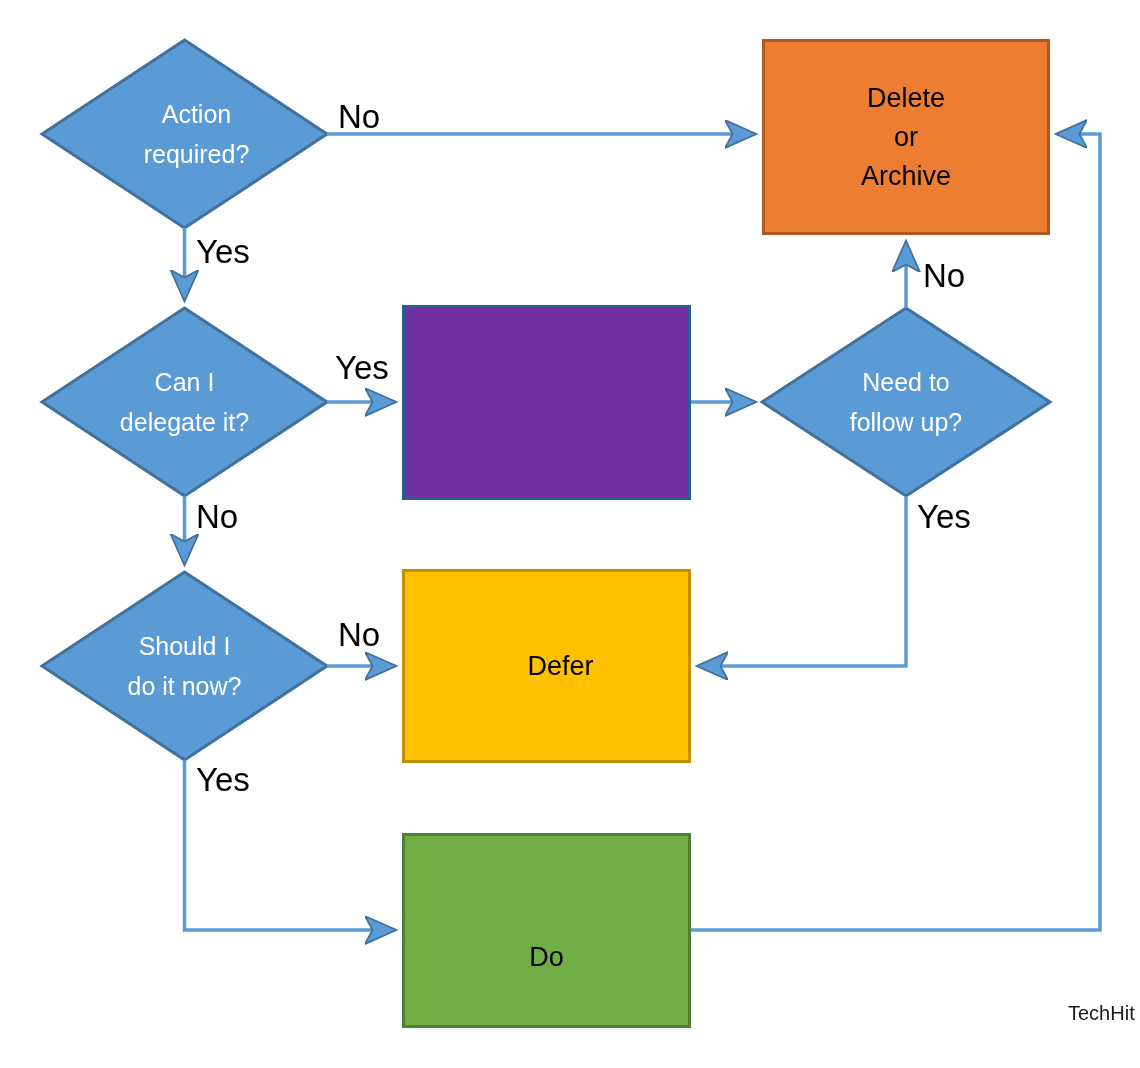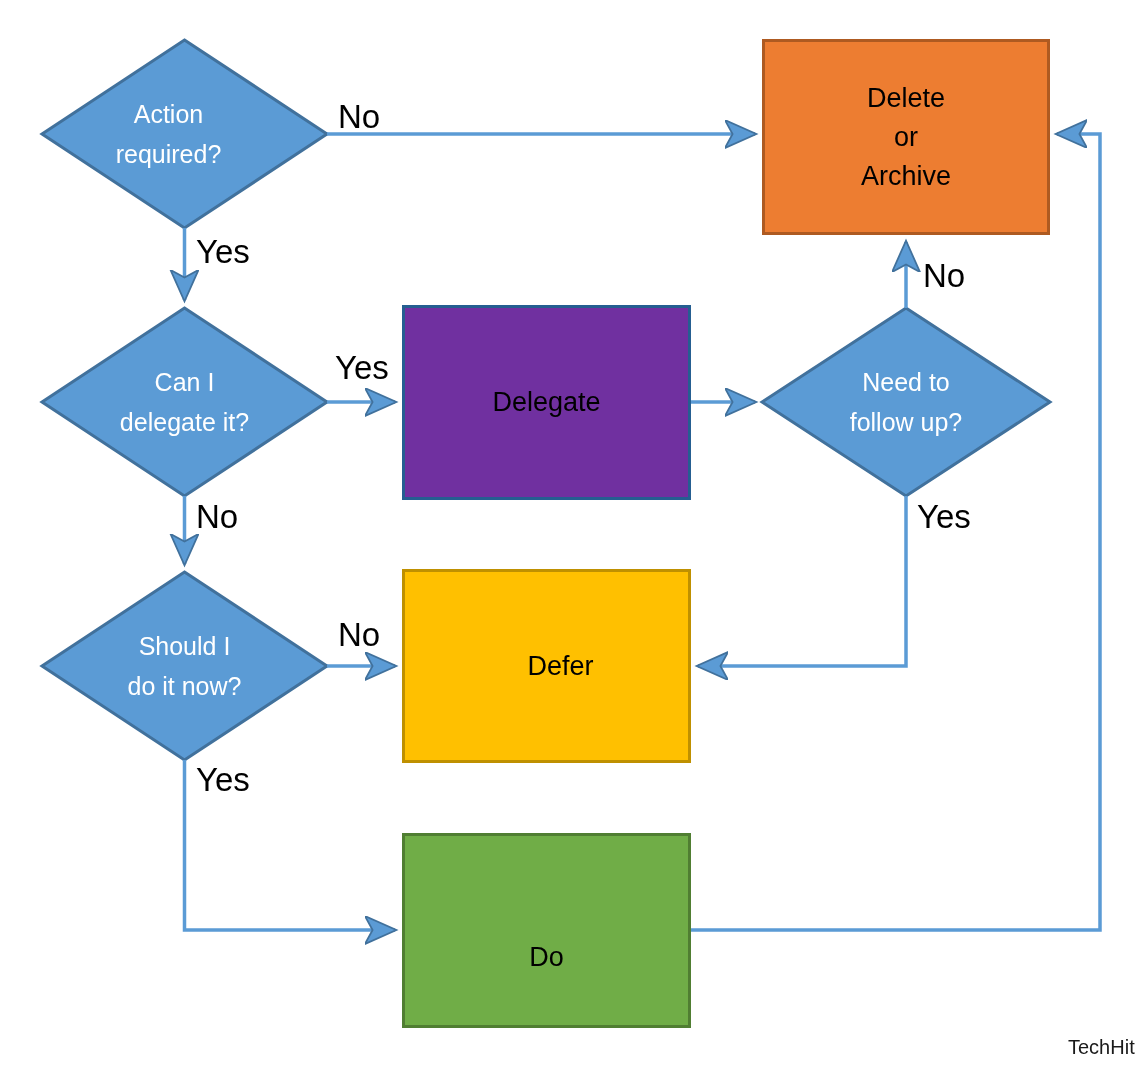--- a/index.html
+++ b/index.html
@@ -108,37 +108,36 @@
       <path d="M906,496 L906,666 L698,666" marker-end="url(#arrow)"></path>
 
       <path d="M327,666 L395,666" marker-end="url(#arrow)"></path>
 
       <path d="M184.5,760 L184.5,930 L395,930" marker-end="url(#arrow)"></path>
 
       <path d="M691,930 L1100,930 L1100,134 L1057,134" marker-end="url(#arrow)"></path>
     </g>
   </svg>
 
-  <div class="node-label decision-label" style="left:26px; top:40px; width:285px; height:188px;">Action
+  <div class="node-label decision-label" style="left:54px; top:40px; width:285px; height:188px;">Action
 required?</div>
 
   <div class="node-label decision-label" style="left:42px; top:572px; width:285px; height:188px;">Should I
 do it now?</div>
 
   <div class="node-label decision-label" style="left:42px; top:308px; width:285px; height:188px;">Can I
 delegate it?</div>
 
   <div class="node-label decision-label" style="left:762px; top:308px; width:288px; height:188px;">Need to
 follow up?</div>
 
   <div class="node-label" style="left:762px; top:39px; width:288px; height:196px;">Delete
 or
 Archive</div>
 
-  <div class="node-label" style="left:402px; top:305px; width:289px; height:195px;">Delegate</div>
 
   <div class="node-label" style="left:402px; top:569px; width:317px; height:194px;">Defer</div>
 
   <div class="node-label" style="left:402px; top:833px; width:289px; height:249px;">Do</div>
 
   <div class="edge-label" style="left:338px; top:103px;">No</div>
 
   <div class="edge-label" style="left:196px; top:238px;">Yes</div>
 
   <div class="edge-label" style="left:335px; top:354px;">Yes</div>
@@ -146,15 +145,15 @@
   <div class="edge-label" style="left:196px; top:503px;">No</div>
 
   <div class="edge-label" style="left:923px; top:262px;">No</div>
 
   <div class="edge-label" style="left:917px; top:503px;">Yes</div>
 
   <div class="edge-label" style="left:338px; top:621px;">No</div>
 
   <div class="edge-label" style="left:196px; top:766px;">Yes</div>
 
-  <div class="brand" style="left:1068px; top:1035px;text-align:center;">TechHit</div>
+  <div class="brand" style="left:1068px; top:1001px;text-align:center;">TechHit</div>
 
 </div>
 
 </body></html>

